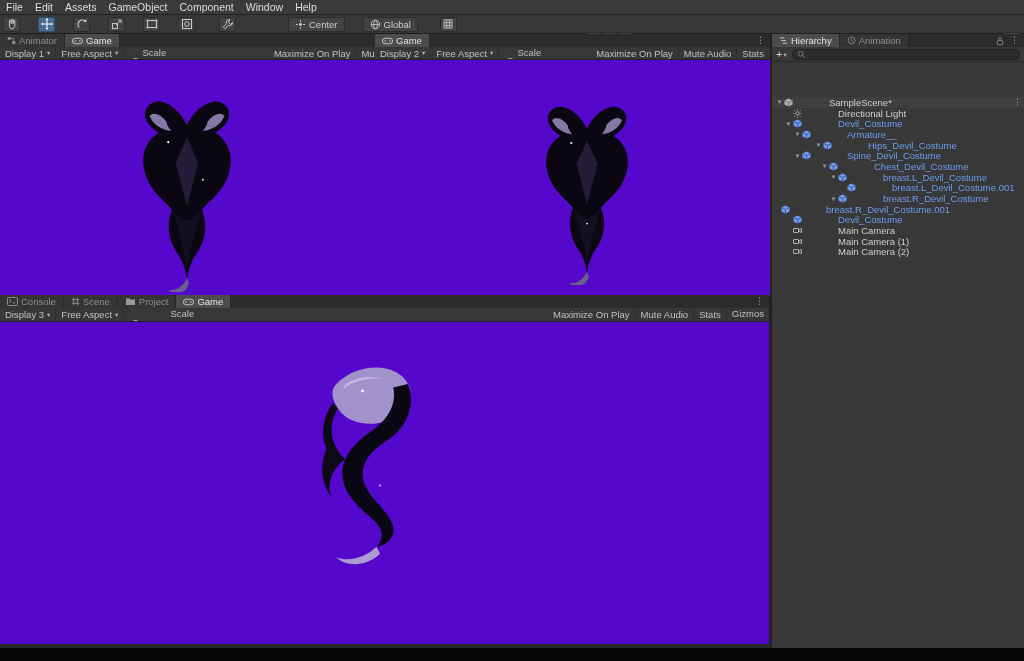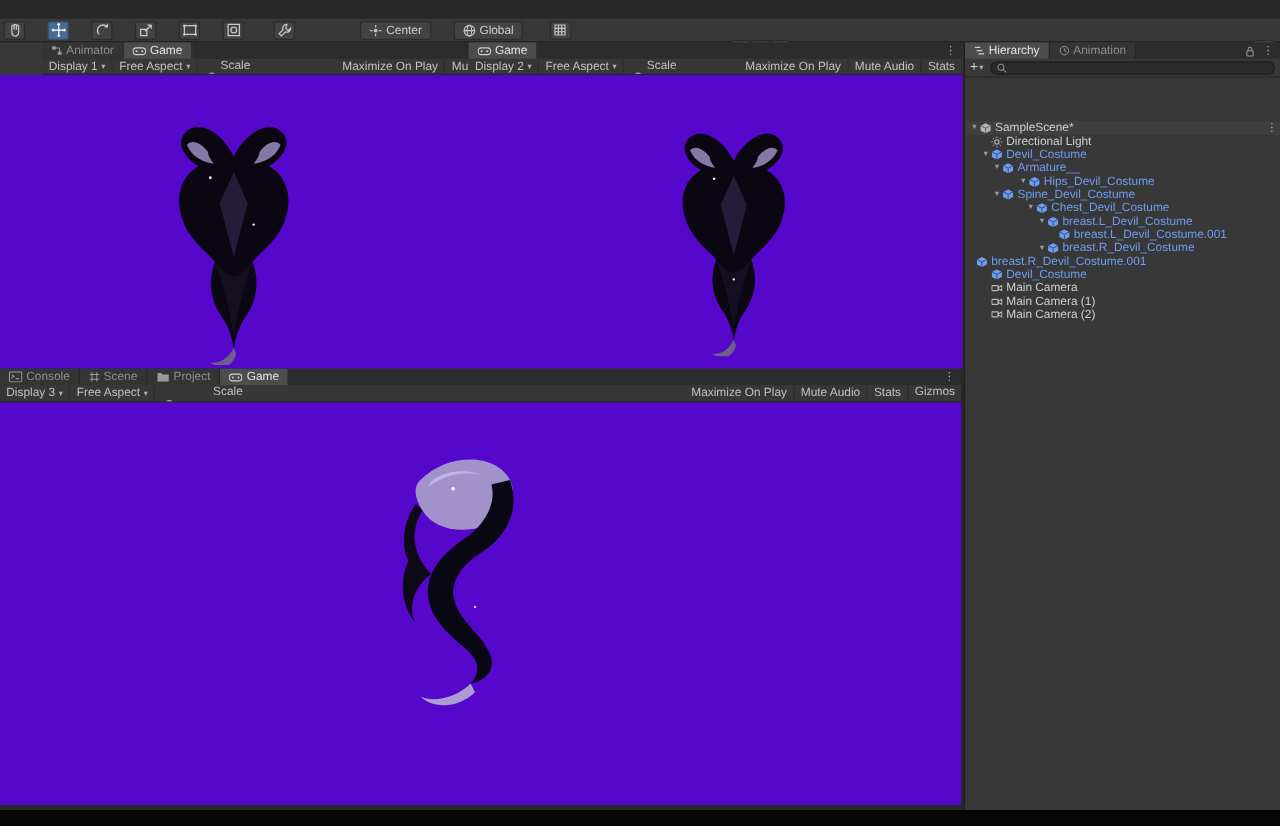--- a/index.html
+++ b/index.html
@@ -50,33 +50,42 @@
   .hier-toolbar { height:15px; background:#383838; border-bottom:1px solid #2a2a2a;
                   display:flex; align-items:center; padding:0 4px; gap:5px; }
   .plusbtn { display:flex; align-items:center; gap:1px; color:#d0d0d0; font-size:11px; line-height:11px; }
   .searchbox { flex:1; height:11px; background:#2b2b2b; border:1px solid #1f1f1f; border-radius:6px;
                display:flex; align-items:center; padding:0 4px; gap:3px; color:#8a8a8a; font-size:8.5px; }
   .tree { position:absolute; top:63px; left:0; right:0; bottom:0; font-size:9.5px; color:#cfcfcf; }
   .trow { height:10.7px; display:flex; align-items:center; cursor:default; }
   .trow .arr { width:9px; font-size:6px; color:#9a9a9a; text-align:center; flex:none; }
   .trow .spacer { width:9px; flex:none; }
   .ticon { width:9px; height:9px; margin-right:3px; flex:none; }
-  .tlabel { white-space:nowrap; }
+  .tlabel { white-space:nowrap;margin-left:33px; }
   .blue { color:#6f9df1; }
   .scene-row { background:#3f3f3f; }
   .scene-row .dots { margin-left:auto; }
 
   .bottombar { position:absolute; left:0; top:648px; width:1024px; height:13px; background:#060606; }
   svg { display:block; }
 </style>
 </head>
 <body>
 
 <div id="root">
 
+  <div class="menubar">
+    <span>File</span>
+    <span>Edit</span>
+    <span>Assets</span>
+    <span>GameObject</span>
+    <span>Component</span>
+    <span>Window</span>
+    <span>Help</span>
+  </div>
 
   <div class="toolbar">
     <div class="toolgroup">
       <div class="toolbtn">
         <svg width="12" height="12" viewBox="0 0 12 12">
           <path d="M3.5 7V3a.9.9 0 011.8 0v2.6M5.3 5.6V2.3a.9.9 0 011.8 0v3.3M7.1 5.8V3a.9.9 0 011.8 0v4.3c0 2-1.2 3.5-3 3.5S3.5 9.4 3.5 7" fill="none" stroke="#c8c8c8" stroke-width="1"></path>
         </svg>
       </div>
       <div class="toolbtn selected">
         <svg width="12" height="12" viewBox="0 0 12 12">
@@ -160,21 +169,21 @@
     <div class="tb-right">
       <div class="toolbtn">
         <svg width="12" height="12" viewBox="0 0 12 12">
           <circle cx="6" cy="4" r="2.2" fill="none" stroke="#c8c8c8" stroke-width="1"></circle>
           <path d="M1.8 10.5c.6-2.3 2.3-3.3 4.2-3.3s3.6 1 4.2 3.3" fill="none" stroke="#c8c8c8" stroke-width="1"></path>
         </svg>
       </div>
     </div>
   </div>
 
-  <div class="panel" style="left:0; top:34px; width:426px; height:265px; border-right:1px solid #1e1e1e;padding-left:34px;">
+  <div class="panel" style="left:0; top:34px; width:426px; height:265px; border-right:1px solid #1e1e1e;">
     <div class="tabstrip">
       <div class="tab">
         <svg width="9" height="9" viewBox="0 0 12 12">
           <rect x="1" y="1.5" width="4" height="3.5" fill="#999"></rect>
             <rect x="7" y="7" width="4" height="3.5" fill="#999"></rect>
           <path d="M5 3.2h3.8v3.8" fill="none" stroke="#999" stroke-width="1"></path>
         </svg>
         <span>Animator</span>
       </div>
       <div class="tab active">

